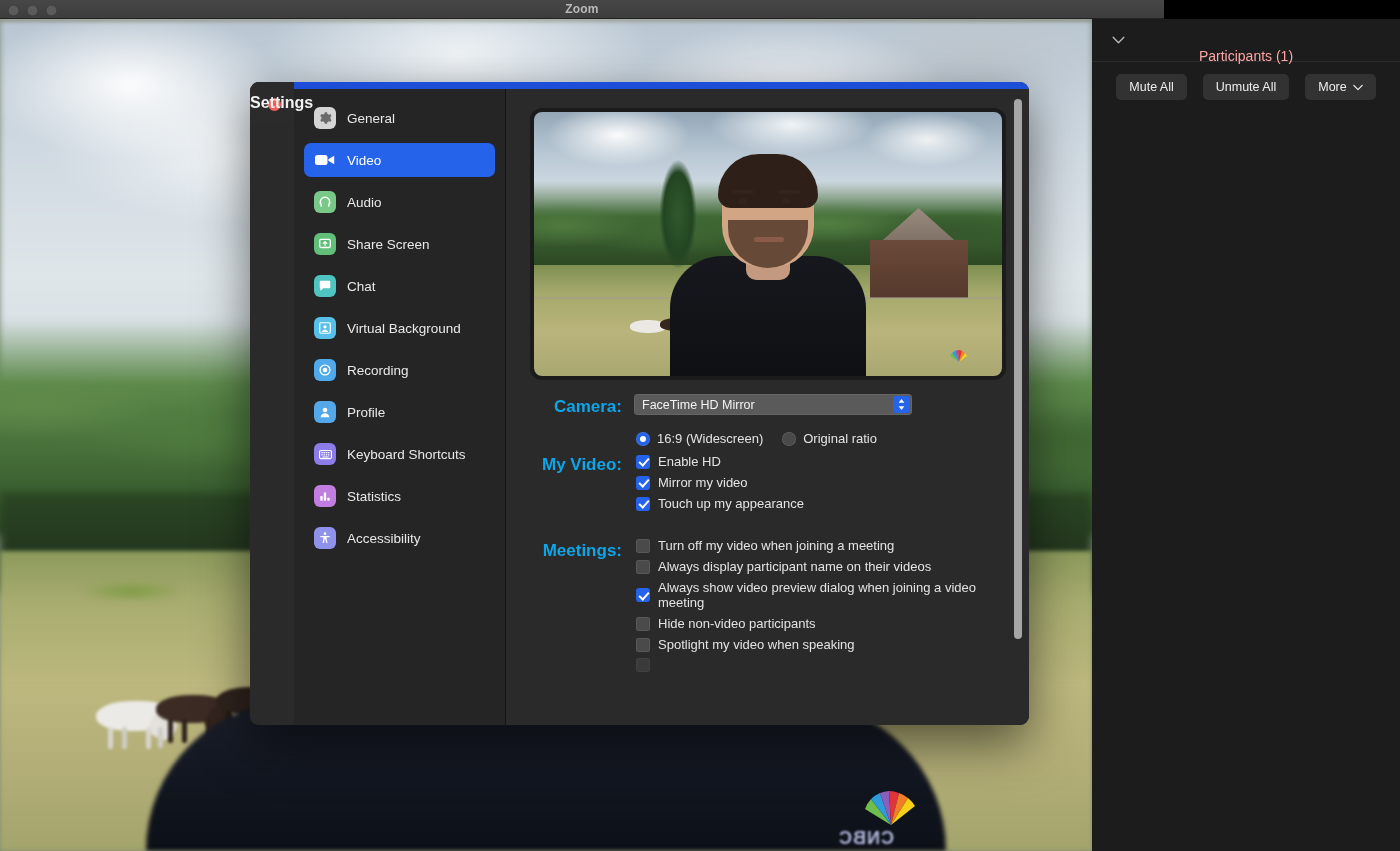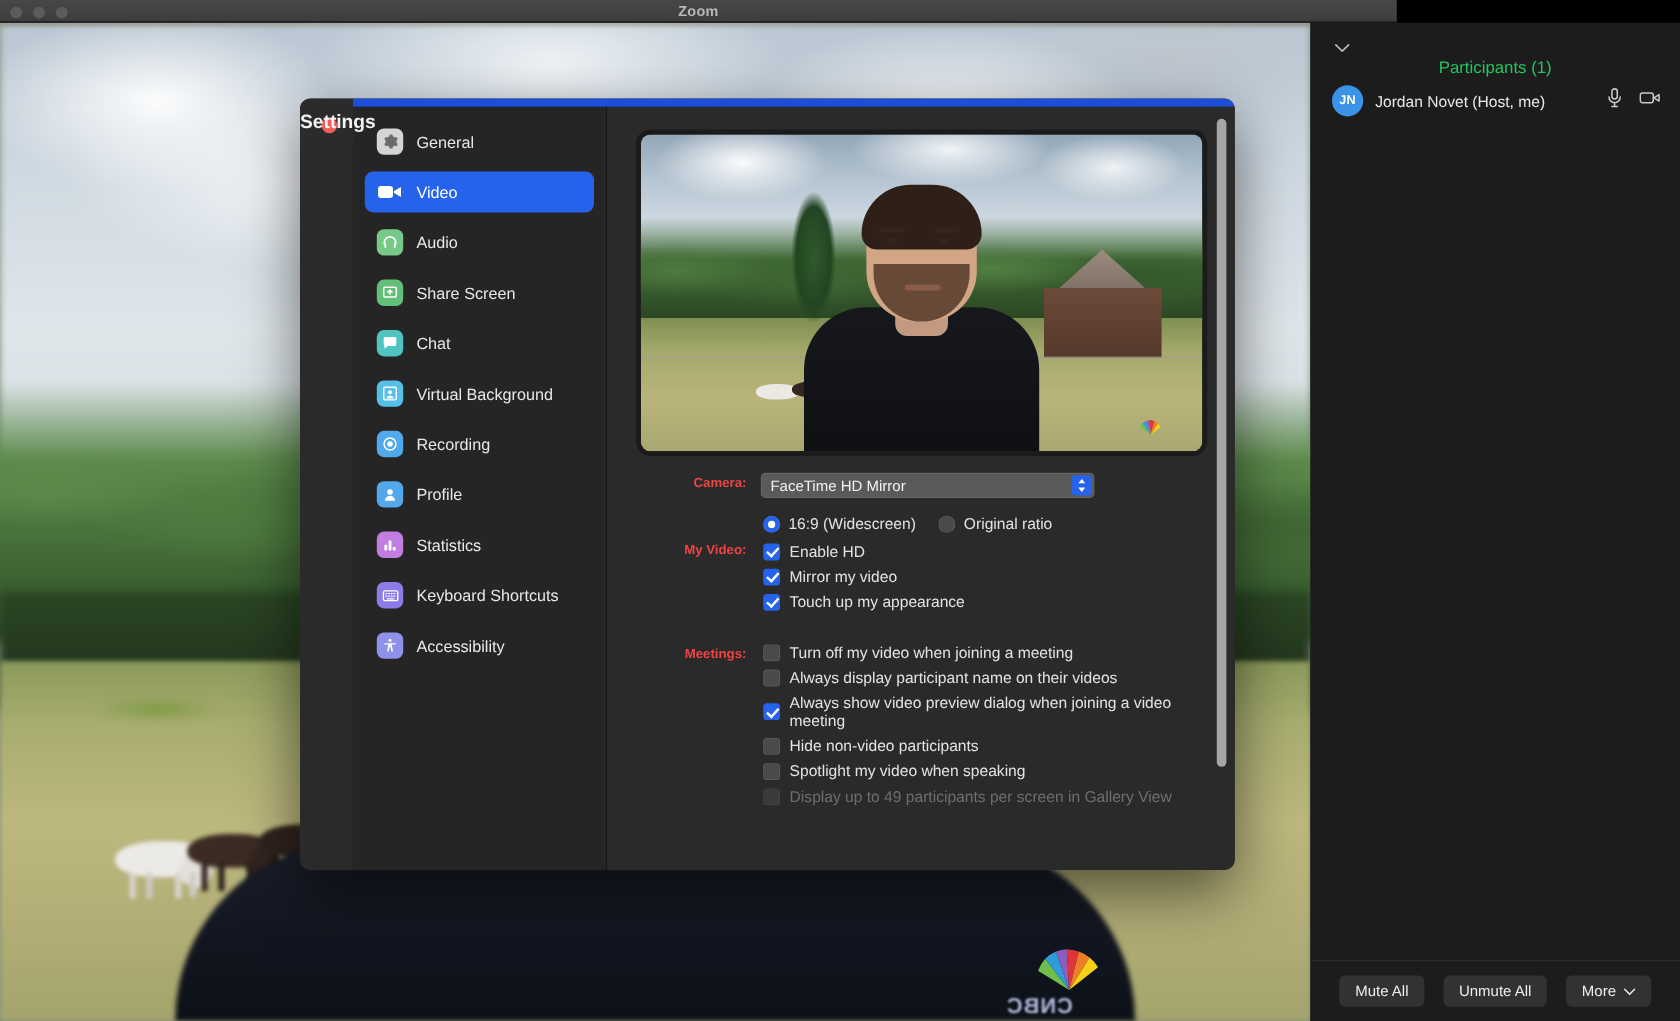--- a/index.html
+++ b/index.html
@@ -329,22 +329,22 @@
     padding: 0 34px 0 0;
     color: #e6e6e6;
     font-size: 13px;
   }
   .row { display: flex; align-items: flex-start; margin-bottom: 5px; }
   .row-label {
     width: 90px;
     flex: 0 0 90px;
     text-align: right;
     font-weight: bold;
-    color: #ef4444;
-    font-size: 11px;
+    color: #0ea5e9;
+    font-size: 17px;
     padding-top: 3px;
     margin-right: 12px;
     margin-left: 26px;
   }
   .row-ctl { flex: 1 1 auto; }
 
   .select-box {
     position: relative;
     width: 278px;
     height: 21px;
@@ -444,21 +444,21 @@
   #pp-header .collapse {
     position: absolute;
     left: 18px; top: 13px;
     width: 16px; height: 16px;
     cursor: pointer;
     display:flex; align-items:center; justify-content:center;
   }
   #pp-header .pp-title {
     width: 100%;
     text-align: center;
-    color: #22c55e;
+    color: #fca5a5;
     font-size: 14px;
     margin-top: 32px;
   }
   #pp-list { flex: 1 1 auto; padding-top: 4px; }
   .pp-row {
     display: flex;
     align-items: center;
     height: 38px;
     padding: 0 16px 0 18px;
     gap: 10px;
@@ -654,38 +654,38 @@
           <span class="nav-ico" style="background:#54a8ea">
             <svg width="14" height="14" viewBox="0 0 24 24" fill="#ffffff">
                 <circle cx="12" cy="8.5" r="4"></circle>
                 <path d="M4.5 21c.8-4.6 4-7 7.5-7s6.7 2.4 7.5 7z"></path>
               </svg>
           </span>
           <span>Profile</span>
         </div>
 
         <div class="nav-item">
+          <span class="nav-ico" style="background:#8b7ce8">
+            <svg width="15" height="15" viewBox="0 0 24 24" fill="none" stroke="#fff" stroke-width="1.8">
+                <rect x="2.5" y="5.5" width="19" height="13" rx="2"></rect>
+                <path d="M6 9h1M9.5 9h1M13 9h1M16.5 9h1M6 12.5h1M9.5 12.5h1M13 12.5h1M16.5 12.5h1M7.5 16h9" stroke-linecap="round"></path>
+              </svg>
+          </span>
+          <span>Keyboard Shortcuts</span>
+        </div>
+
+        <div class="nav-item">
           <span class="nav-ico" style="background:#c07fe0">
             <svg width="14" height="14" viewBox="0 0 24 24" fill="#ffffff">
                 <rect x="4" y="12" width="4" height="8" rx="1"></rect>
                 <rect x="10" y="6" width="4" height="14" rx="1"></rect>
                 <rect x="16" y="15" width="4" height="5" rx="1"></rect>
               </svg>
           </span>
           <span>Statistics</span>
-        </div>
-
-        <div class="nav-item">
-          <span class="nav-ico" style="background:#8b7ce8">
-            <svg width="15" height="15" viewBox="0 0 24 24" fill="none" stroke="#fff" stroke-width="1.8">
-                <rect x="2.5" y="5.5" width="19" height="13" rx="2"></rect>
-                <path d="M6 9h1M9.5 9h1M13 9h1M16.5 9h1M6 12.5h1M9.5 12.5h1M13 12.5h1M16.5 12.5h1M7.5 16h9" stroke-linecap="round"></path>
-              </svg>
-          </span>
-          <span>Keyboard Shortcuts</span>
         </div>
 
         <div class="nav-item">
           <span class="nav-ico" style="background:#8f92ea">
             <svg width="14" height="14" viewBox="0 0 24 24" fill="#ffffff">
                 <circle cx="12" cy="4.5" r="2.2"></circle>
                 <path d="M4 8.5h16v2H14.5l1.8 10h-2.2L12.6 14h-1.2L10 20.5H7.8l1.7-10H4z"></path>
               </svg>
           </span>
           <span>Accessibility</span>
@@ -796,61 +796,40 @@
               <div class="cbline">
                 <span class="cbox"></span>
                 <span class="cb-txt">Hide non-video participants</span>
               </div>
               <div class="cbline">
                 <span class="cbox"></span>
                 <span class="cb-txt">Spotlight my video when speaking</span>
               </div>
               <div class="cbline">
                 <span class="cbox disabled"></span>
-                <span class="cb-txt dim">Display up to 49 participants per screen in Gallery View</span>
               </div>
             </div>
           </div>
 
         </div>
       </div>
     </div>
   </div>
 
   <div id="participants">
 
     <div id="pp-header">
       <span class="collapse">
         <svg width="13" height="8" viewBox="0 0 14 9" fill="none" stroke="#b6b6b6" stroke-width="1.6" stroke-linecap="round" stroke-linejoin="round">
             <path d="M1 1.5L7 7.5L13 1.5"></path>
           </svg>
       </span>
       <span class="pp-title">Participants (1)</span>
     </div>
 
-    <div id="pp-list">
-      <div class="pp-row">
-        <span class="pp-avatar">JN</span>
-        <span class="pp-name">Jordan Novet (Host, me)</span>
-        <span class="pp-icons">
-          <span>
-            <svg width="13" height="17" viewBox="0 0 14 18" fill="none" stroke="#c9c9c9" stroke-width="1.4">
-                <rect x="4.6" y="1" width="4.8" height="9" rx="2.4"></rect>
-                <path d="M2 8.4a5 5 0 0010 0M7 13.4V16.6M4.6 16.8h4.8" stroke-linecap="round"></path>
-              </svg>
-          </span>
-          <span>
-            <svg width="18" height="13" viewBox="0 0 20 14" fill="none" stroke="#c9c9c9" stroke-width="1.4">
-                <rect x="1" y="2.5" width="12" height="9" rx="2"></rect>
-                <path d="M13.6 7l4.8-3v6z" stroke-linejoin="round"></path>
-              </svg>
-          </span>
-        </span>
-      </div>
-    </div>
 
     <div id="pp-footer">
       <button class="pp-btn">Mute All</button>
       <button class="pp-btn">Unmute All</button>
       <button class="pp-btn">
         <span>More</span>
         <span>
           <svg width="10" height="7" viewBox="0 0 12 8" fill="none" stroke="#ededed" stroke-width="1.5" stroke-linecap="round" stroke-linejoin="round">
               <path d="M1 1.5L6 6.5L11 1.5"></path>
             </svg>

